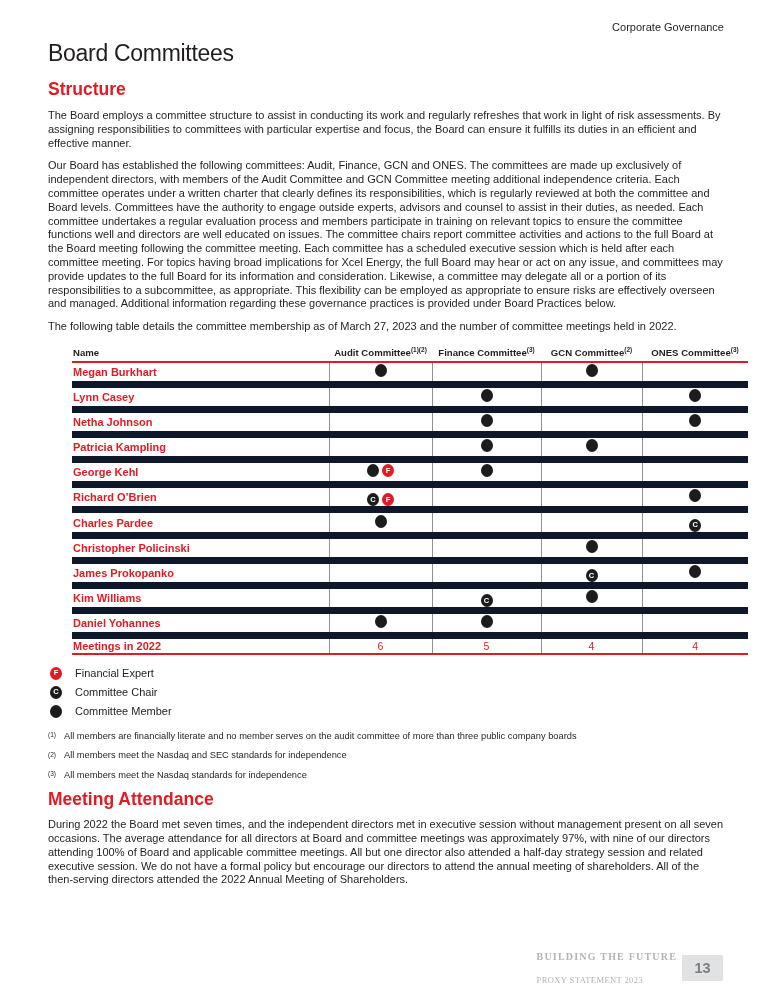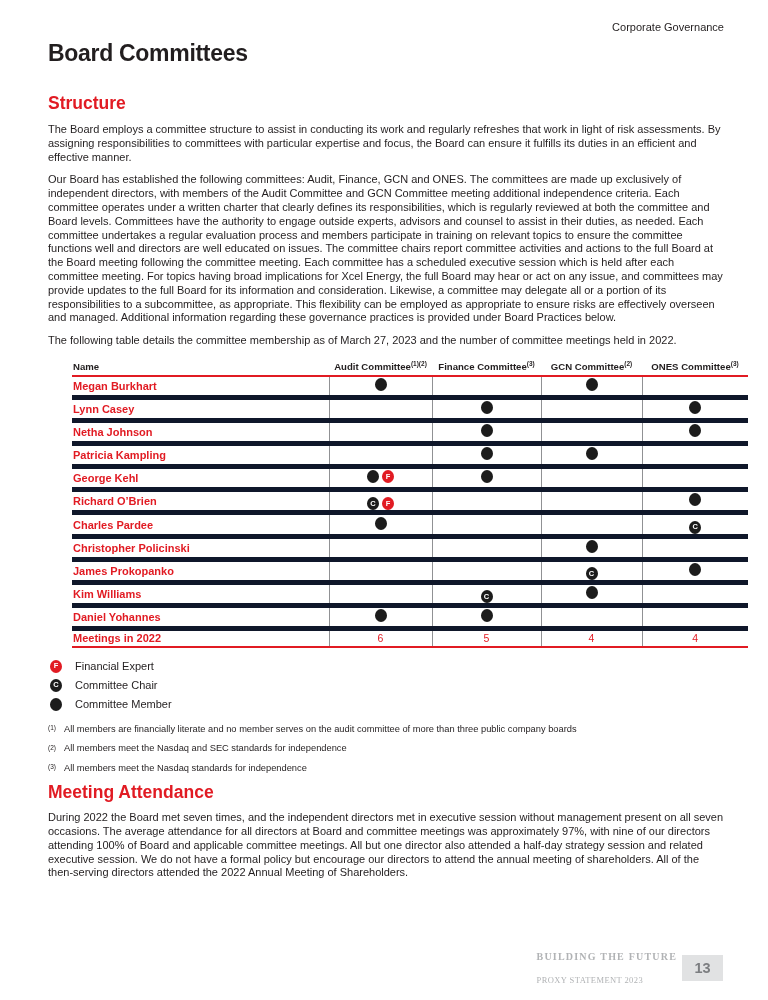--- a/index.html
+++ b/index.html
@@ -2,32 +2,32 @@
 <html><head>
 <meta charset="utf-8">
 <style>
   * { margin:0; padding:0; box-sizing:border-box; }
   html,body { width:768px; height:1000px; }
   body { background:#fff; font-family:"Liberation Sans",sans-serif; color:#221e1f;
          position:relative; overflow:hidden;
          --red:#e11b23; --fgray:#b1b3b5; --boxbg:#e1e2e3; --boxnum:#7c7e81; }
   .corner-label { position:absolute; top:21px; right:44px; font-size:11px; }
   .content { position:absolute; left:48px; top:0; width:676px; }
-  .page-title { margin-top:40px; font-size:23px; font-weight:bold; letter-spacing:-0.3px; }
+  .page-title { margin-top:40px; font-size:23px; font-weight:normal; letter-spacing:-0.3px; }
   .section-heading { font-size:17.5px; font-weight:bold; color:var(--red); }
-  #structure-heading { margin-top:26px; }
+  #structure-heading { margin-top:12px; }
   #attendance-heading { margin-top:3px; }
   .body-text { font-size:11px; line-height:13.8px; margin-top:9px; }
   table.committee { width:676px; border-collapse:collapse; table-layout:fixed; margin-top:12px;margin-left:24px; }
   th { font-size:9.6px; font-weight:bold; vertical-align:bottom; padding-bottom:3px;
        border-bottom:2px solid var(--red); white-space:nowrap; }
   th.name-col { text-align:left; padding-left:1px; }
   th.com-col { text-align:center; }
   th sup, .fn-num { font-size:6.5px; }
-  td { height:18px; border-bottom:5px solid #0f172a; text-align:center; vertical-align:middle; padding:0; }
+  td { height:18px; border-bottom:7px solid #0f172a; text-align:center; vertical-align:middle; padding:0; }
   td.name-cell { text-align:left; font-weight:bold; color:var(--red); font-size:11px; padding-left:1px; }
   tbody td + td { border-left:1px solid #909194; }
   tr.meetings-row td { border-top:2px solid var(--red); border-bottom:2px solid var(--red); color:var(--red); }
   tr.meetings-row td.val { font-size:10.5px; }
   .dot { display:inline-block; width:12px; height:13px; background:#1c1c1c; border-radius:50%; vertical-align:middle; }
   .chip { display:inline-flex; width:12px; height:13px; border-radius:50%; color:#fff; font-size:7.5px;
           font-weight:bold; align-items:center; justify-content:center; vertical-align:middle; line-height:1; }
   .chip-black { background:#1c1c1c; }
   .chip-red { background:var(--red); }
   .cellwrap { display:inline-flex; gap:3px; align-items:center; }

